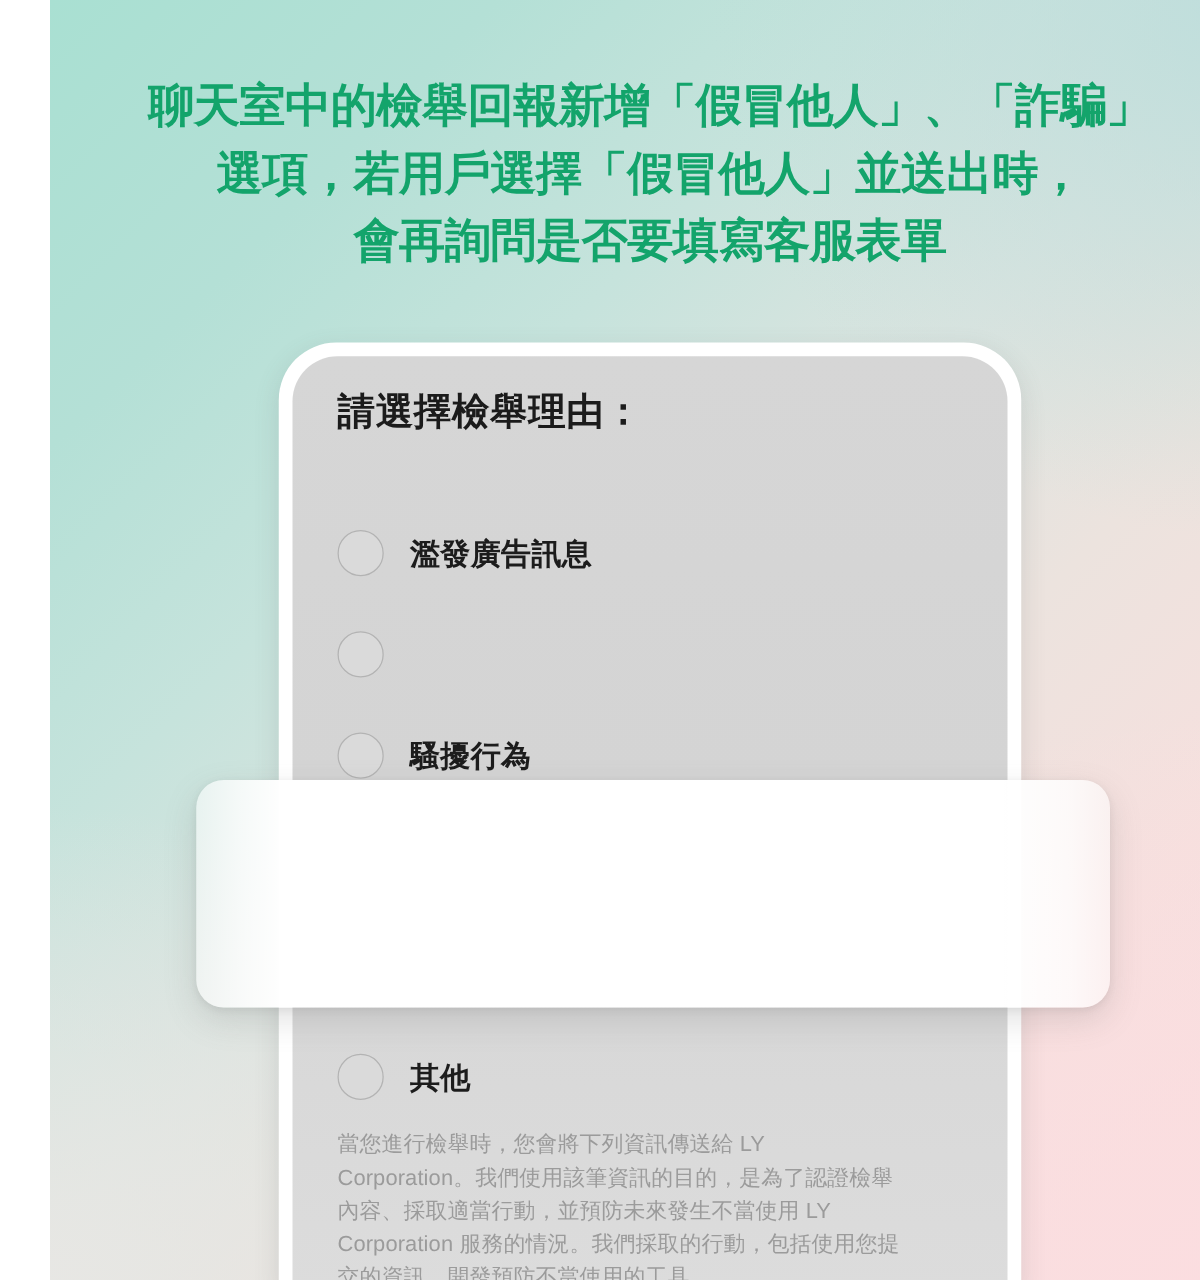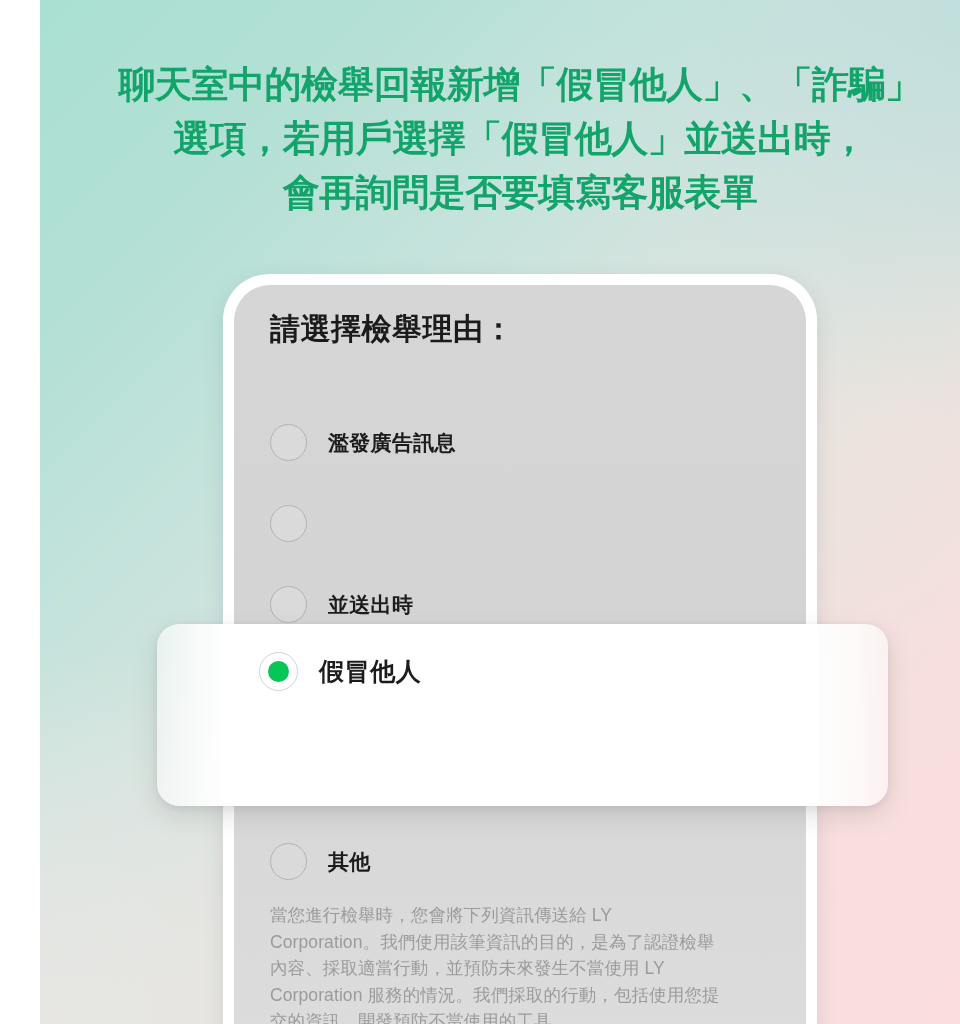--- a/index.html
+++ b/index.html
@@ -93,21 +93,21 @@
 
   
   .opt {
     position: absolute;
     left: 36px;
     display: flex;
     align-items: center;
     gap: 21px;
   }
   .opt .label {
-    font-size: 21px;
+    font-size: 24px;
     font-weight: 700;
     color: #1c1c1c;
     letter-spacing: 0.3px;
     white-space: nowrap;
   }
   .radio {
     width: 37px;
     height: 37px;
     border-radius: 50%;
     border: 1.5px solid #b3b3b3;
@@ -197,42 +197,36 @@
         <span class="radio"></span>
         <span class="label">濫發廣告訊息</span>
       </div>
 
       <div class="opt" style="top:220px;">
         <span class="radio"></span>
       </div>
 
       <div class="opt" style="top:301px;">
         <span class="radio"></span>
-        <span class="label">並送出時</span>
+        <span class="label">騷擾行為</span>
       </div>
 
       <div class="opt" style="top:558px;">
         <span class="radio"></span>
         <span class="label">其他</span>
       </div>
 
       <div class="notice">當您進行檢舉時，您會將下列資訊傳送給 LY
 Corporation。我們使用該筆資訊的目的，是為了認證檢舉
 內容、採取適當行動，並預防未來發生不當使用 LY
 Corporation 服務的情況。我們採取的行動，包括使用您提
 交的資訊，開發預防不當使用的工具。</div>
 
     </div>
   </div>
 
   <div class="highlight-card">
 
-    <div class="opt" style="top:28px;">
-      <span class="radio on">
-        <span class="dot"></span>
-      </span>
-      <span class="label">假冒他人</span>
-    </div>
 
 
   </div>
 
 </div>
 
 </body></html>

